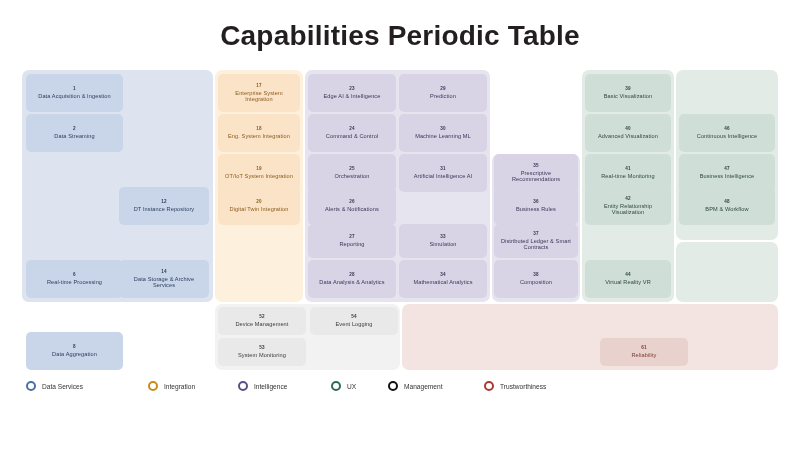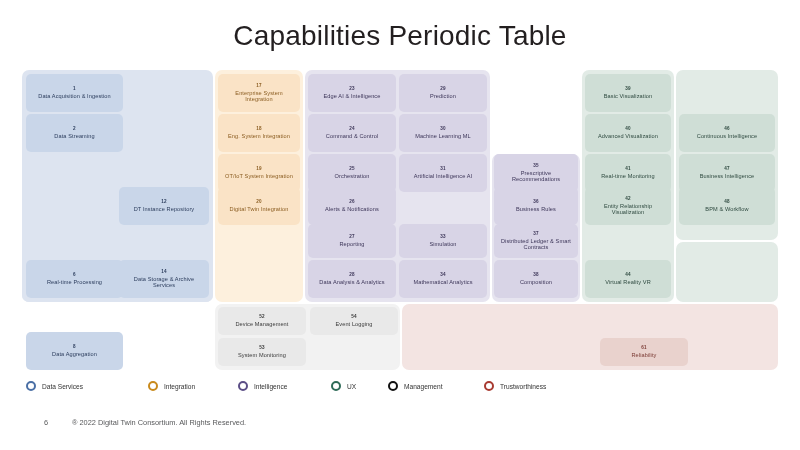--- a/index.html
+++ b/index.html
@@ -5,21 +5,21 @@
   html,body{margin:0;padding:0;}
   body{
     width:800px;height:450px;background:#ffffff;overflow:hidden;
     font-family:"Liberation Sans","DejaVu Sans",sans-serif;
     -webkit-font-smoothing:antialiased;
   }
   .slide{position:relative;width:800px;height:450px;}
 
   .title{
     position:absolute;left:0;top:20px;width:800px;text-align:center;
-    font-size:28px;color:#231f20;font-weight:400;letter-spacing:.2px;
+    font-size:28px;color:#231f20;font-weight:700;letter-spacing:.2px;
   }
 
   
   .board{position:absolute;left:22px;top:70px;width:756px;height:300px;}
 
   .region{position:absolute;border-radius:7px;}
   .r-data  {background:#dde4f0;}
   .r-integ {background:#fdf0dd;}
   .r-intel {background:#e6e4ef;}
   .r-ux    {background:#e2ebe6;}
@@ -249,17 +249,14 @@
     <div class="lg" style="left:362px;top:0;">
       <span class="ring" style="border-color:#111111;"></span>
       <span class="lgtxt">Management</span>
     </div>
     <div class="lg" style="left:458px;top:0;">
       <span class="ring" style="border-color:#a83a31;"></span>
       <span class="lgtxt">Trustworthiness</span>
     </div>
   </div>
 
-  <div class="footer">
-    <span class="pg">6</span><span>® 2022 Digital Twin Consortium. All Rights Reserved.</span>
-  </div>
 
 </div>
 
 </body></html>

